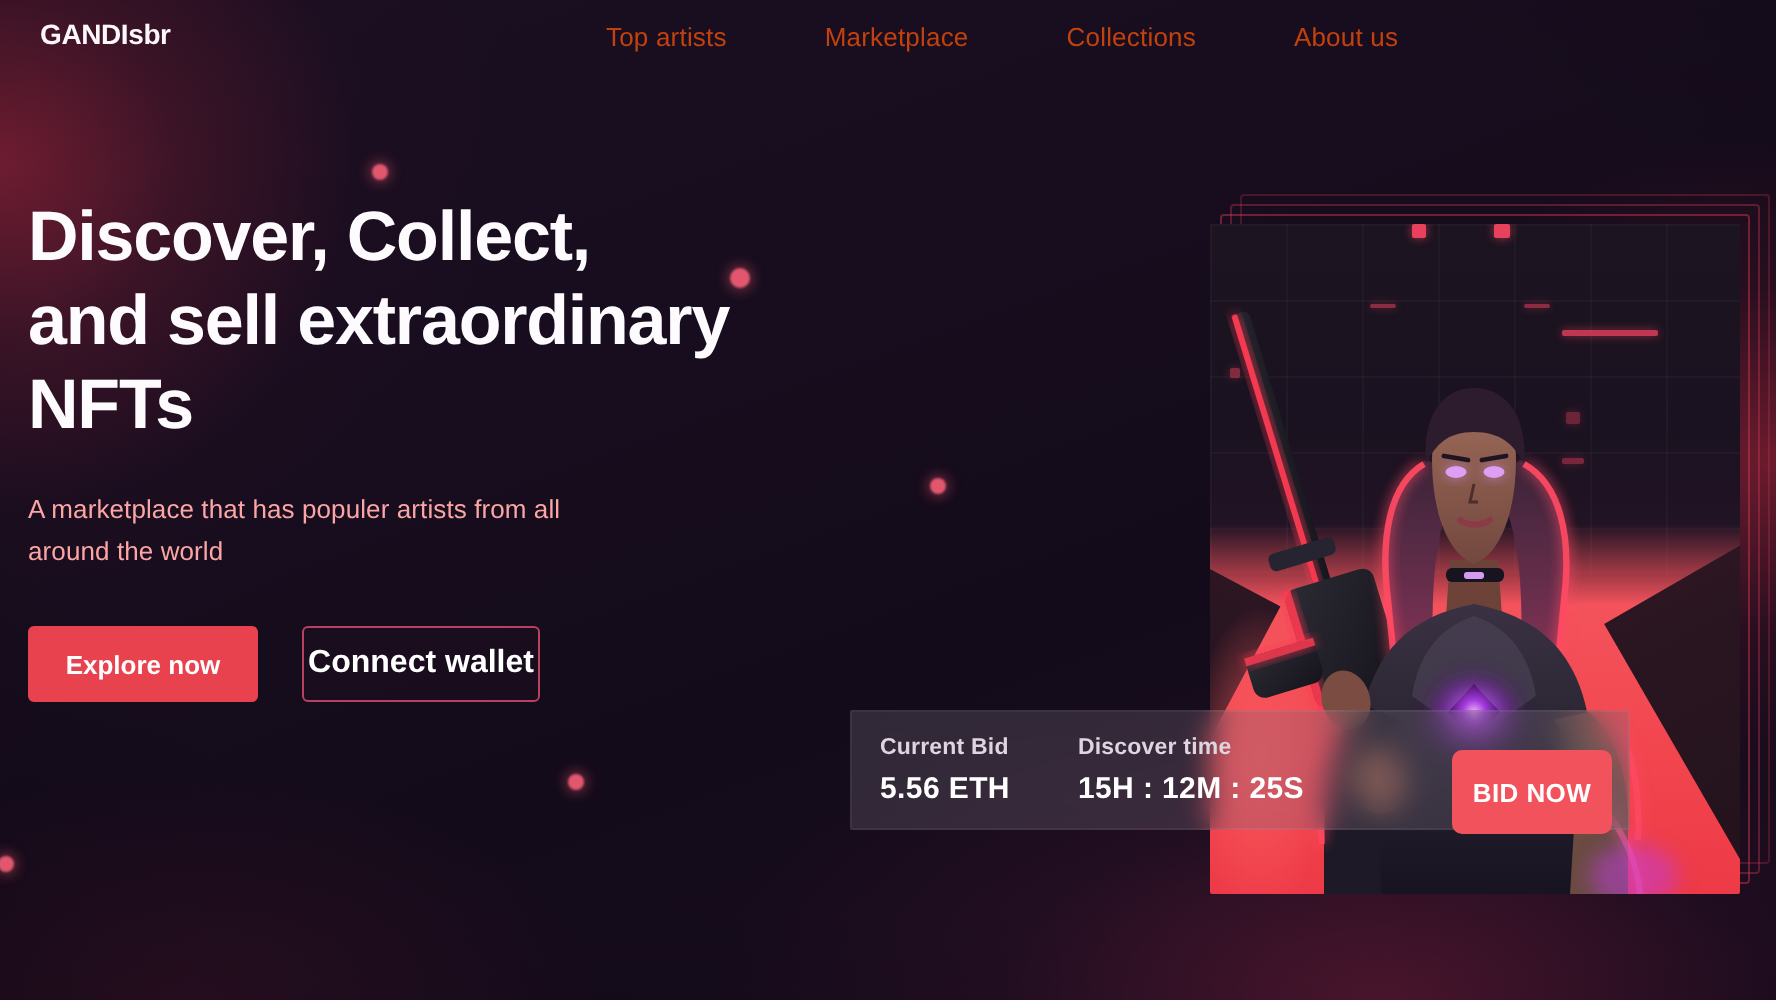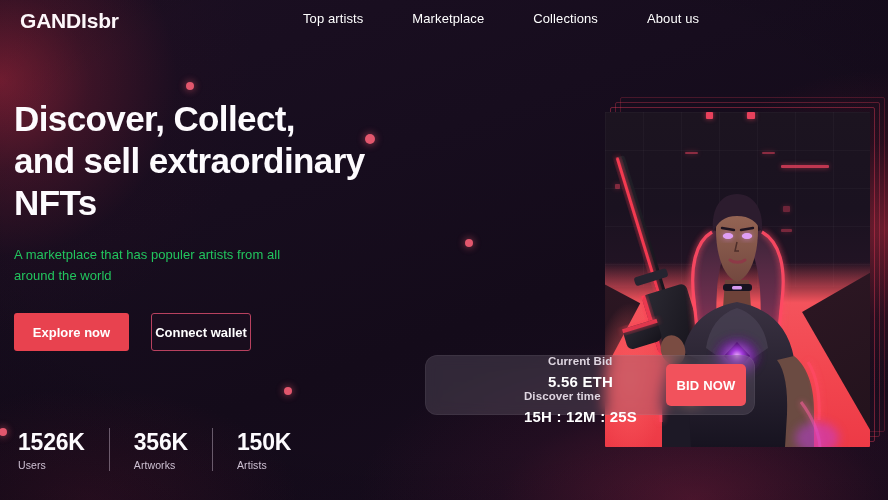--- a/index.html
+++ b/index.html
@@ -42,26 +42,26 @@
   }
 
   
   .header {
     position:absolute; top:0; left:0;
     width:888px; height:38px;
     z-index:30;
   }
   .brand {
     position:absolute; left:20px; top:9px;
-    font-size:21px; font-weight:bold; letter-spacing:-0.2px;
+    font-size:14px; font-weight:bold; letter-spacing:-0.2px;
     color:#fdf7fa;
   }
   .nav { position:absolute; left:303px; top:11px; display:flex; }
   .nav-item {
-    color:#ffffff;
+    color:#c2410c;
     font-size:13px;
     letter-spacing:0.1px;
     margin-right:49px;
     white-space:nowrap;
     cursor:pointer;
   }
   .nav-item:last-child { margin-right:14px; }
   .btn-get-started {
     position:absolute; left:755px; top:2px;
     width:116px; height:35px;
@@ -74,36 +74,36 @@
   }
 
   
   .hero { position:absolute; left:14px; top:98px; z-index:20; width:430px; }
   .hero h1 {
     font-size:35px; line-height:42px; font-weight:bold;
     color:#fdfbfe; letter-spacing:-0.6px;
   }
   .hero-sub {
     margin-top:20px;
-    font-size:13px; line-height:21px; color:#22c55e;
+    font-size:13px; line-height:21px; color:#fca5a5;
     letter-spacing:0.05px;
   }
   .hero-actions { margin-top:27px; display:flex; gap:22px; }
   .btn-explore {
     width:115px; height:38px;
     background:#e8424f; border:none; border-radius:3px;
     color:#fff; font-size:13px; font-weight:bold;
     font-family:"Liberation Sans", sans-serif;
     cursor:pointer;
   }
   .btn-connect {
-    width:100px; height:38px;
+    width:119px; height:38px;
     background:rgba(35,16,34,0.35);
     border:1px solid #b8415f; border-radius:3px;
-    color:#fff; font-size:13px; font-weight:bold;
+    color:#fff; font-size:16px; font-weight:bold;
     font-family:"Liberation Sans", sans-serif;
     cursor:pointer;
   }
 
   
   .stats {
     position:absolute; left:18px; top:428px; z-index:20;
     display:flex; align-items:flex-start;
   }
   .stat { padding-right:24px; }
@@ -174,41 +174,40 @@
     position:absolute; left:-10px; top:190px; width:70px; height:160px;
     background:radial-gradient(ellipse at center, rgba(250,90,95,0.8), rgba(250,90,95,0) 70%);
   }
 
   
   .char { position:absolute; left:0; top:0; width:265px; height:335px; }
 
   
   .bid-card {
     position:absolute; left:425px; top:355px;
-    width:330px; height:60px;
+    width:390px; height:60px;
     z-index:25;
-    border-radius:12px;
+    border-radius:1px;
     background:rgba(120,110,125,0.30);
     backdrop-filter:blur(7px);
     -webkit-backdrop-filter:blur(7px);
     box-shadow:inset 0 0 0 1px rgba(255,255,255,0.05);
     display:flex; align-items:center;
     padding-left:15px;
-    flex-direction:column;
   }
   .bid-col { margin-right:34px; }
   .bid-label {
     font-size:11.5px; font-weight:bold; color:#ded5e0; letter-spacing:0.1px;
     margin-bottom:6px;
   }
   .bid-value {
     font-size:15px; font-weight:bold; color:#ffffff; letter-spacing:0.2px;
   }
   .btn-bid-now {
-    position:absolute; right:9px; top:9px;
+    position:absolute; right:9px; top:20px;
     width:80px; height:42px;
     background:#f2525c; border:none; border-radius:5px;
     color:#fff; font-size:13px; font-weight:bold;
     font-family:"Liberation Sans", sans-serif;
     letter-spacing:0.2px;
     cursor:pointer;
   }
 </style>
 </head>
 <body>
@@ -249,34 +248,20 @@
       <span>A marketplace that has populer artists from all</span><br>
       <span>around the world</span>
     </div>
 
     <div class="hero-actions">
       <button class="btn-explore">Explore now</button>
       <button class="btn-connect">Connect wallet</button>
     </div>
   </div>
 
-  <div class="stats">
-    <div class="stat">
-      <div class="stat-value">1526K</div>
-      <div class="stat-label">Users</div>
-    </div>
-    <div class="stat">
-      <div class="stat-value">356K</div>
-      <div class="stat-label">Artworks</div>
-    </div>
-    <div class="stat">
-      <div class="stat-value">150K</div>
-      <div class="stat-label">Artists</div>
-    </div>
-  </div>
 
   <div class="art-wrap">
     <div class="art-ghost ghost-3"></div>
     <div class="art-ghost ghost-2"></div>
     <div class="art-ghost ghost-1"></div>
 
     <div class="art-card">
       <div class="art-top">
         <span class="tick" style="left:101px; top:0px; width:7px; height:7px;"></span>
         <span class="tick" style="left:142px; top:0px; width:8px; height:7px;"></span>

